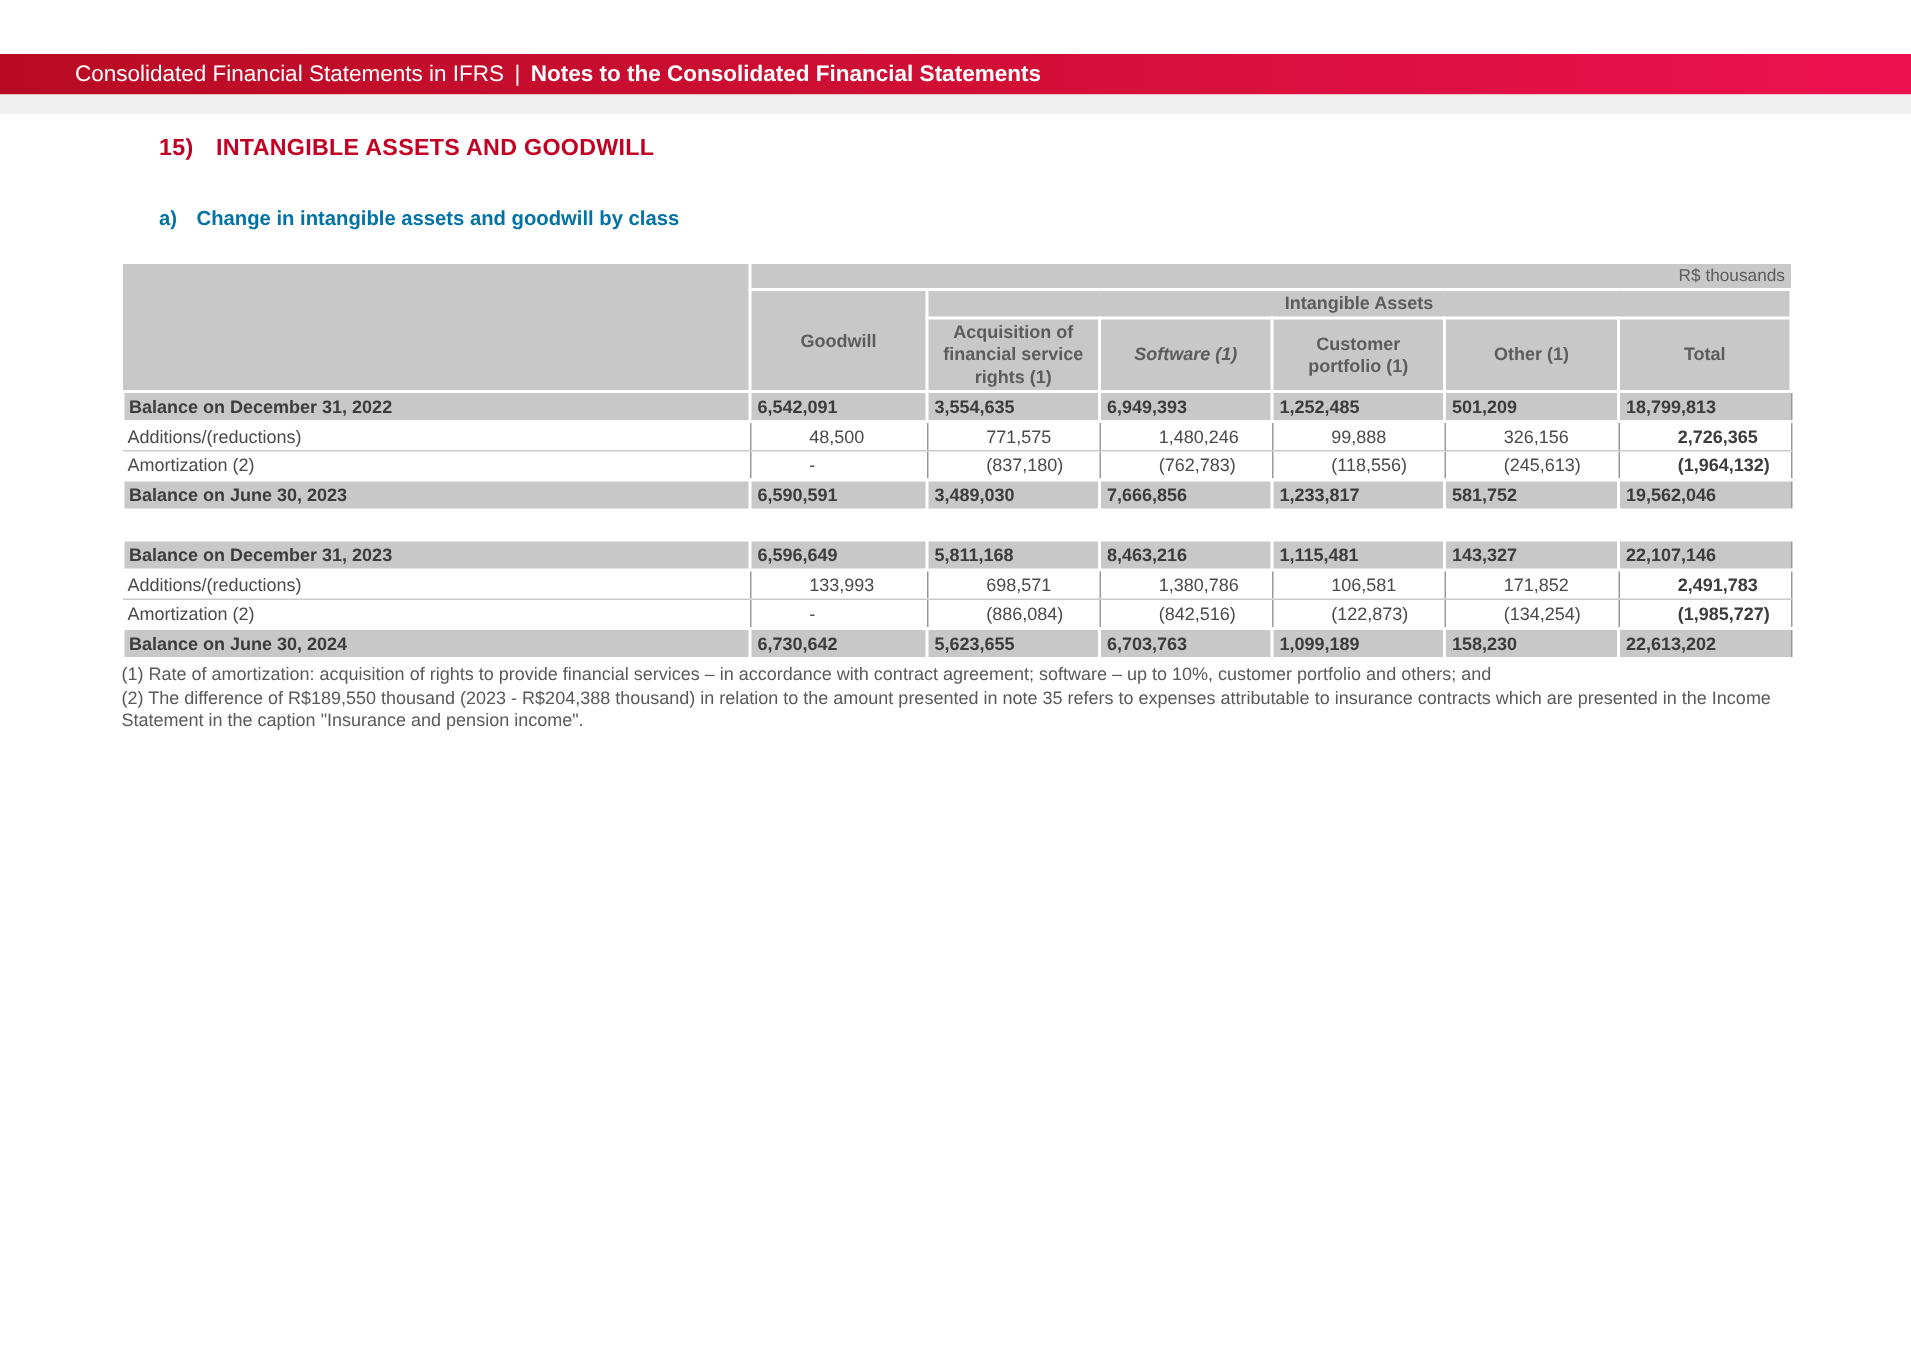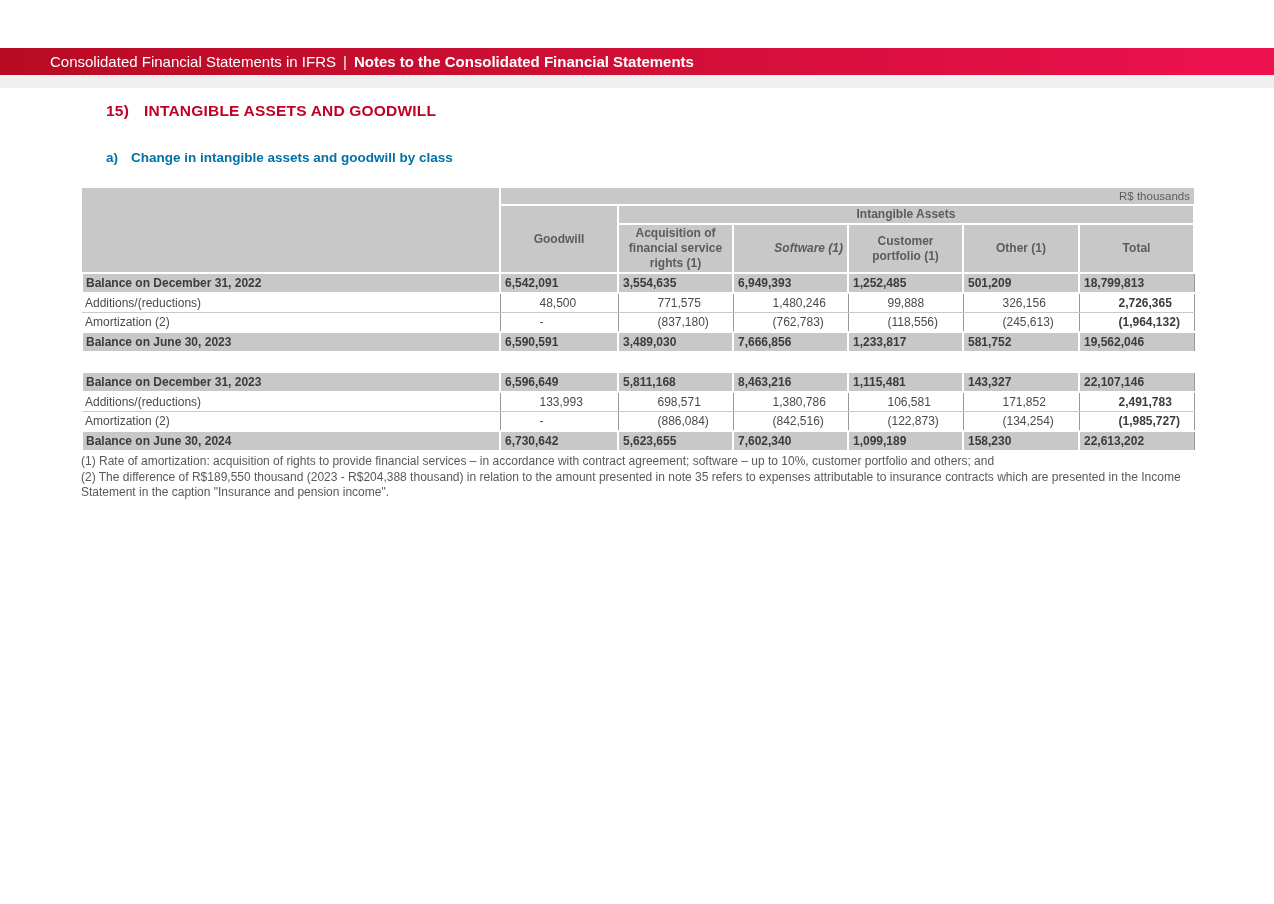--- a/index.html
+++ b/index.html
@@ -1,17 +1,17 @@
 <!DOCTYPE html>
 <html style="--banner-start: #b80b23; --banner-end: #ee1150; --heading-red: #c10024; --accent-blue: #0072a5; --header-gray: #c8c8c8; --strip-gray: #f0f0f0; --text-gray: #595959;"><head>
 <meta charset="utf-8">
 <style>
   * { margin:0; padding:0; box-sizing:border-box; }
   html, body { background:#ffffff; font-family:"Liberation Sans", sans-serif; }
-  .page { position:relative; width:1274px; height:684px; background:#ffffff; overflow:hidden;margin-top:12px; }
+  .page { position:relative; width:1274px; height:684px; background:#ffffff; overflow:hidden; }
 
   
   .banner {
     position:absolute; top:36px; left:0; width:1274px; height:27px;
     background:linear-gradient(90deg, var(--banner-start,#b80b23) 0%, #d30f38 55%, var(--banner-end,#ee1150) 100%);
     color:#ffffff; display:flex; align-items:center; padding-left:50px; font-size:15px;
   }
   .banner .sep { margin:0 7px; }
   .banner .bold { font-weight:bold; }
   .substrip { position:absolute; top:63px; left:0; width:1274px; height:13px; background:var(--strip-gray,#f0f0f0); }
@@ -31,21 +31,21 @@
   table { margin-top:23px; width:1112px; border-collapse:collapse; table-layout:fixed; font-size:12px; color:#4a4a4a; }
   thead td {
     background:var(--header-gray,#c8c8c8); color:#5c5c5c; font-weight:bold;
     text-align:center; vertical-align:middle; border:2px solid #ffffff; padding:1px 4px; line-height:1.25;
   }
   thead td.corner { border-left:none; border-top:none; }
   thead td.unit { font-weight:normal; text-align:right; font-size:11.5px; padding-right:4px; border-top:none; border-right:none; }
   tr.h-unit { height:17px; }
   tr.h-group { height:17px; }
   tr.h-cols { height:46px; }
-  .italic { font-style:italic;text-align:right; }
+  .italic { font-style:italic; }
 
   tbody td { height:19.5px; padding:2px 4px; vertical-align:middle; }
   tbody td.rowlabel { text-align:left; padding-left:3px; }
   tbody td.num { text-align:left; }
   tr.balance td { background:var(--header-gray,#c8c8c8); font-weight:bold; color:#3c3c3c; border:2px solid #ffffff; }
   tr.data td { border-bottom:1px solid #c9c9c9; }
   tr.data td.num { border-left:1px solid #999999;padding-left:39px; }
   tbody td.num:last-child { border-right:1px solid #999999; }
   tr.data td.num:last-child { font-weight:bold; color:#3c3c3c; }
   tr.spacer td { height:20px; background:#ffffff; border:none; }
@@ -178,21 +178,21 @@
             <td class="num">(886,084)</td>
             <td class="num">(842,516)</td>
             <td class="num">(122,873)</td>
             <td class="num">(134,254)</td>
             <td class="num">(1,985,727)</td>
           </tr>
           <tr class="balance">
             <td class="rowlabel">Balance on June 30, 2024</td>
             <td class="num">6,730,642</td>
             <td class="num">5,623,655</td>
-            <td class="num">7,602,340</td>
+            <td class="num">6,703,763</td>
             <td class="num">1,099,189</td>
             <td class="num">158,230</td>
             <td class="num">22,613,202</td>
           </tr>
         </tbody>
     </table>
 
     <div class="footnotes">
       <div>(1) Rate of amortization: acquisition of rights to provide financial services – in accordance with contract agreement; software – up to 10%, customer portfolio and others; and</div>
       <div>(2) The difference of R$189,550 thousand (2023 - R$204,388 thousand) in relation to the amount presented in note 35 refers to expenses attributable to insurance contracts which are presented in the Income Statement in the caption "Insurance and pension income".</div>

